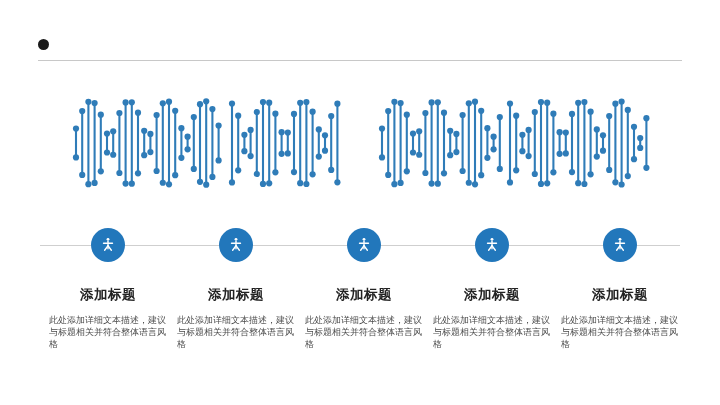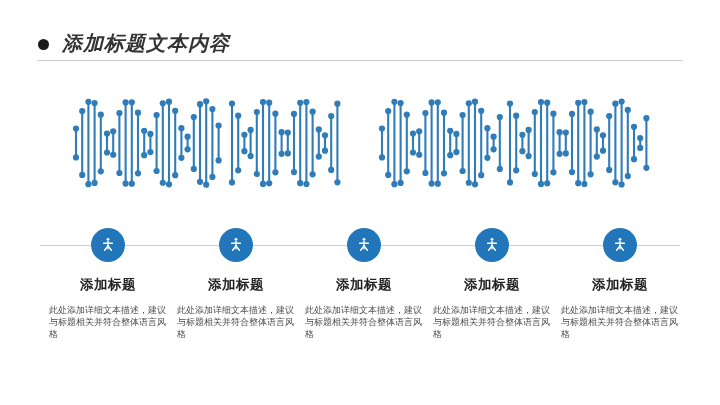--- a/index.html
+++ b/index.html
@@ -95,21 +95,21 @@
     margin: 0 auto;
     position: relative;
   }
   .node-circle svg {
     position: absolute;
     left: 50%;
     top: 50%;
     transform: translate(-50%, -50%);
   }
   .node-title {
-    margin-top: 14px;
+    margin-top: 24px;
     font-size: 13.5px;
     font-weight: bold;
     color: #222222;
     letter-spacing: 0.5px;
   }
   .node-desc {
     margin-top: 10px;
     font-size: 9px;
     line-height: 12px;
     color: #4a4a4a;
@@ -117,21 +117,20 @@
     margin-left: auto;
     margin-right: auto;
     text-align: left;
   }
 </style>
 </head>
 <body>
 
 <div class="slide-header">
   <div class="header-bullet"></div>
-  <div class="header-title">添加标题文本内容</div>
   <div class="header-rule"></div>
 </div>
 
 <div class="dna-area">
   <svg width="720" height="130" viewBox="0 0 720 130" xmlns="http://www.w3.org/2000/svg">
     <g id="helix-strands" stroke="#2f7cb8" fill="#2f7cb8">
         <line x1="76" y1="50.59829208687104" x2="76" y2="79.40170791312896" stroke="#2f7cb8" stroke-width="2.1"></line>
         <circle cx="76" cy="50.59829208687104" r="3.1" fill="#2f7cb8" stroke="none"></circle>
         <circle cx="76" cy="79.40170791312896" r="3.1" fill="#2f7cb8" stroke="none"></circle>
         <line x1="82.2" y1="33.100139268415816" x2="82.2" y2="96.89986073158418" stroke="#2f7cb8" stroke-width="2.1"></line>

